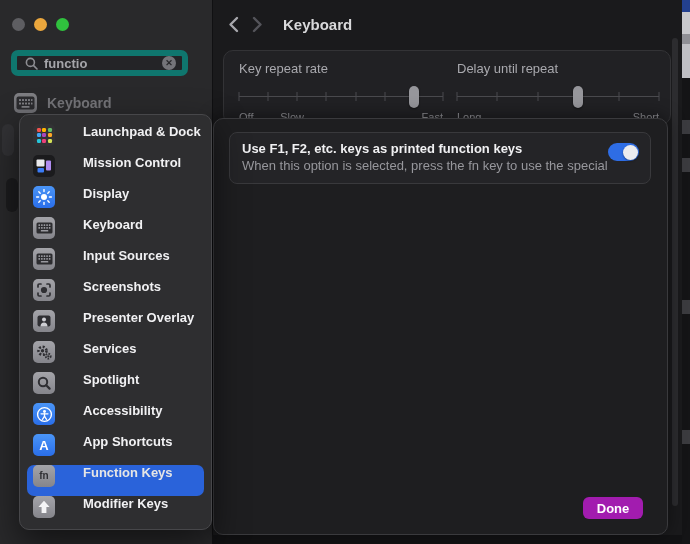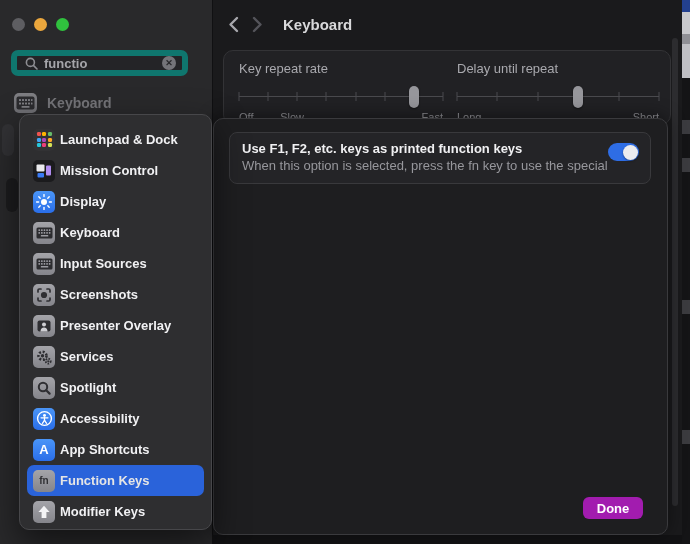--- a/index.html
+++ b/index.html
@@ -31,21 +31,21 @@
   .result-label { color:#8d8d92; font-size:14px; font-weight:700; }
 
   .hidden-shape-a { position:absolute; left:2px; top:124px; width:12px; height:32px; border-radius:6px; background:#323235; }
   .hidden-shape-b { position:absolute; left:6px; top:178px; width:12px; height:34px; border-radius:6px; background:#1c1c1e; }
 
   
   .popup { position:absolute; left:19px; top:114px; width:193px; height:416px;
     background:#2e2e30; border:1px solid #47474a; border-radius:10px;
     box-shadow:0 14px 34px rgba(0,0,0,.55); padding:9px 7px; z-index:5; }
   .popup ul { list-style:none; }
-  .popup li { display:flex; align-items:center; height:31px; gap:5px; padding:0 6px; border-radius:7px; }
+  .popup li { display:flex; align-items:flex-start; height:31px; gap:28px; padding:0 6px; border-radius:7px; }
   .popup li.selected { background:#2a63da; }
   .popup .lbl { color:#f1f1f3; font-size:13px; font-weight:700; white-space:nowrap; }
   .popup li.selected .lbl { color:#e5e5e5; }
 
   .ic { width:22px; height:22px; border-radius:5px; flex:0 0 auto; position:relative;
     display:flex; align-items:center; justify-content:center; overflow:hidden; }
   .ic.gray { background:linear-gradient(#a4a4a9,#85858b); }
   .ic.blue { background:linear-gradient(#4a95f7,#2a6ee9); }
   .ic.dark { background:#323234; }
   .ic.black { background:#1b1b1d; }

